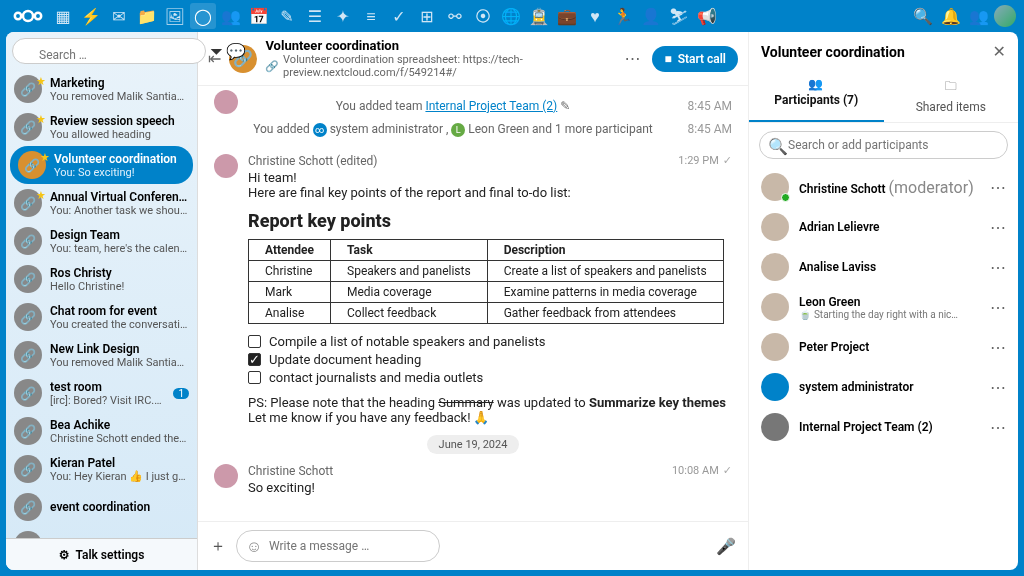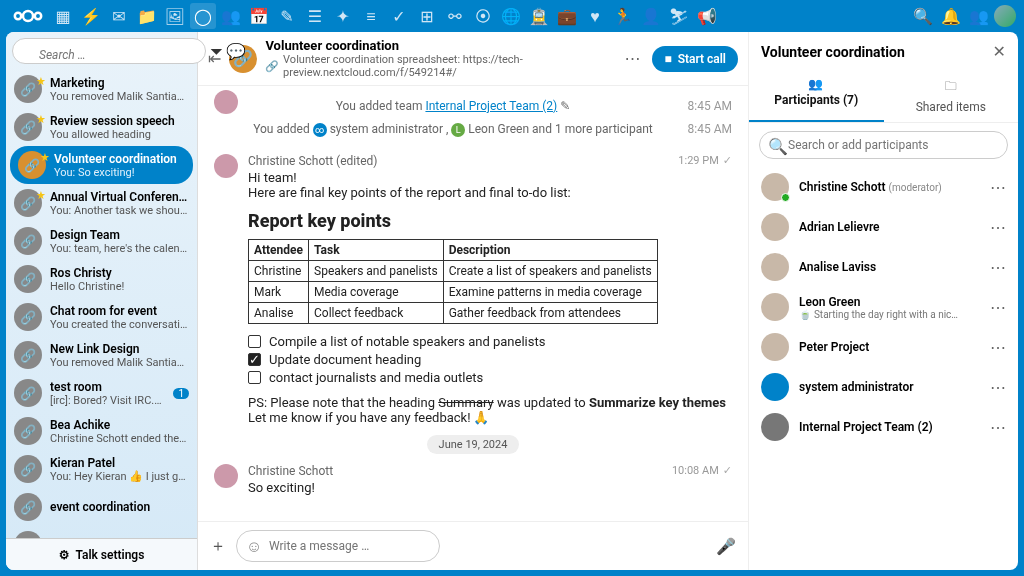--- a/index.html
+++ b/index.html
@@ -11,21 +11,21 @@
 .topbar-apps { display: flex; gap: 2px; flex: 1; }
 .topbar-apps .app-icon, .topbar-right .app-icon { width: 26px; height: 26px; display: flex; align-items: center; justify-content: center; color: #d0e6f5; cursor: pointer; border-radius: 3px; }
 .topbar-apps .app-icon.active { color: #fff; background: rgba(255,255,255,0.15); }
 .topbar-right { display: flex; gap: 2px; align-items: center; }
 .avatar-sm { width: 22px; height: 22px; border-radius: 50%; background: linear-gradient(135deg,#8ab,#3a6); }
 
 .main-layout { flex: 1; display: flex; background: #fff; margin: 0 6px 6px 6px; border-radius: 8px; overflow: hidden; }
 
 .left-sidebar { width: 192px; background: linear-gradient(180deg,#e9f3fa 0%,#d5e9f7 100%); display: flex; flex-direction: column; border-right: 1px solid #ddd; position: relative; }
 .search-row { display: flex; align-items: center; padding: 6px 6px; gap: 4px; }
-.search-input { flex: 1; height: 26px; border: 1px solid #ccc; border-radius: 13px; padding: 8px 10px 0 26px; font-size: 12px; background: #fff; position: relative; font-style: italic; }
+.search-input { flex: 1; height: 26px; border: 1px solid #ccc; border-radius: 13px; padding: 8px 10px 0 26px; font-size: 12px; background: #fff; position: relative; }
 .search-wrap { position: relative; flex: 1; }
 .search-wrap .si { position: absolute; left: 8px; top: 5px; color: #555; }
 .filter-btn, .chat-btn { width: 22px; height: 22px; display: flex; align-items: center; justify-content: center; color: #333; cursor: pointer; }
 
 .conv-list { flex: 1; overflow-y: auto; }
 .conv-item { display: flex; align-items: center; padding: 5px 8px; gap: 8px; cursor: pointer; position: relative; }
 .conv-item.active { background: #0082c9; color: #fff; border-radius: 18px; margin: 0 4px; }
 .conv-item.active .conv-sub { color: #e0f0fb; }
 .conv-avatar { width: 28px; height: 28px; border-radius: 50%; background: #999; flex-shrink: 0; display: flex; align-items: center; justify-content: center; color: #fff; font-size: 13px; position: relative; }
 .conv-avatar.orange { background: #d89030; }
@@ -53,21 +53,21 @@
 .sys-msg { text-align: center; font-size: 12px; color: #666; display: flex; justify-content: center; align-items: baseline; gap: 14px; margin: 9px 0; }
 .sys-msg .time { color: #999; width: 60px; text-align: right; }
 .sys-msg-center { flex: 1; text-align: center; }
 .msg-block { display: flex; gap: 10px; margin-top: 8px; }
 .msg-avatar { width: 24px; height: 24px; border-radius: 50%; background: #c9a; flex-shrink: 0; }
 .msg-body { flex: 1; }
 .msg-author { font-size: 12px; color: #666; margin-bottom: 2px; }
 .msg-time-col { width: 70px; text-align: right; color: #999; font-size: 11px; display: flex; align-items: flex-start; gap: 4px; justify-content: flex-end; }
 .msg-h2 { font-size: 18px; font-weight: 800; margin: 10px 0 8px 0; }
 table.report { border-collapse: collapse; margin: 6px 0 10px 0; font-size: 12px; }
-table.report th, table.report td { border: 1px solid #333; padding: 3px 5px; text-align: left; }
+table.report th, table.report td { border: 1px solid #333; padding: 3px 16px; text-align: left; }
 table.report th { font-weight: 700; }
 .todo { display: flex; align-items: center; gap: 8px; font-size: 13px; margin: 3px 0; }
 .todo .box { width: 13px; height: 13px; border: 1.5px solid #333; border-radius: 2px; display: inline-flex; align-items: center; justify-content: center; }
 .todo .box.checked { background: #222; color: #fff; }
 .strike { text-decoration: line-through; }
 .date-pill { background: #eee; border-radius: 12px; padding: 3px 12px; font-size: 11px; color: #555; margin: 10px auto; display: table; }
 
 .composer { display: flex; align-items: center; padding: 8px 12px; gap: 10px; border-top: 1px solid #eee; }
 .composer-input { flex: 1; border: 1px solid #ccc; border-radius: 18px; height: 32px; padding: 0 14px 0 32px; font-size: 12px; }
 .composer-wrap { position: relative; flex: 1; }
@@ -86,21 +86,21 @@
 .rs-search input { width: 100%; height: 28px; border: 1px solid #ccc; border-radius: 14px; padding: 0 10px 0 28px; font-size: 12px; }
 .rs-search-wrap { position: relative; }
 .rs-search-wrap .si { position: absolute; left: 9px; top: 6px; color: #888; }
 .part-list { overflow-y: auto; padding: 0 6px; }
 .part-item { display: flex; align-items: center; gap: 10px; padding: 6px 6px; }
 .part-avatar { width: 28px; height: 28px; border-radius: 50%; background: #bbb; position: relative; }
 .part-avatar .online { position: absolute; right: -1px; bottom: -1px; width: 9px; height: 9px; border-radius: 50%; background: #2a2; border: 1.5px solid #fff; }
 .part-name { font-size: 12px; font-weight: 600; }
 .part-sub { font-size: 10px; color: #777; white-space: nowrap; overflow: hidden; text-overflow: ellipsis; max-width: 160px; }
 .part-more { margin-left: auto; color: #666; cursor: pointer; }
-.mod { color: #888; font-weight: 400; font-size: 10px; }
+.mod { color: #888; font-weight: 400; font-size: 16px; }
 
 svg { display: block; }
 </style>
 </head>
 <body>
 
 <div class="topbar">
   <div class="topbar-logo">
     <svg width="32" height="16" viewBox="0 0 32 16">
         <circle cx="16" cy="8" r="5" fill="none" stroke="#fff" stroke-width="2.5"></circle>

